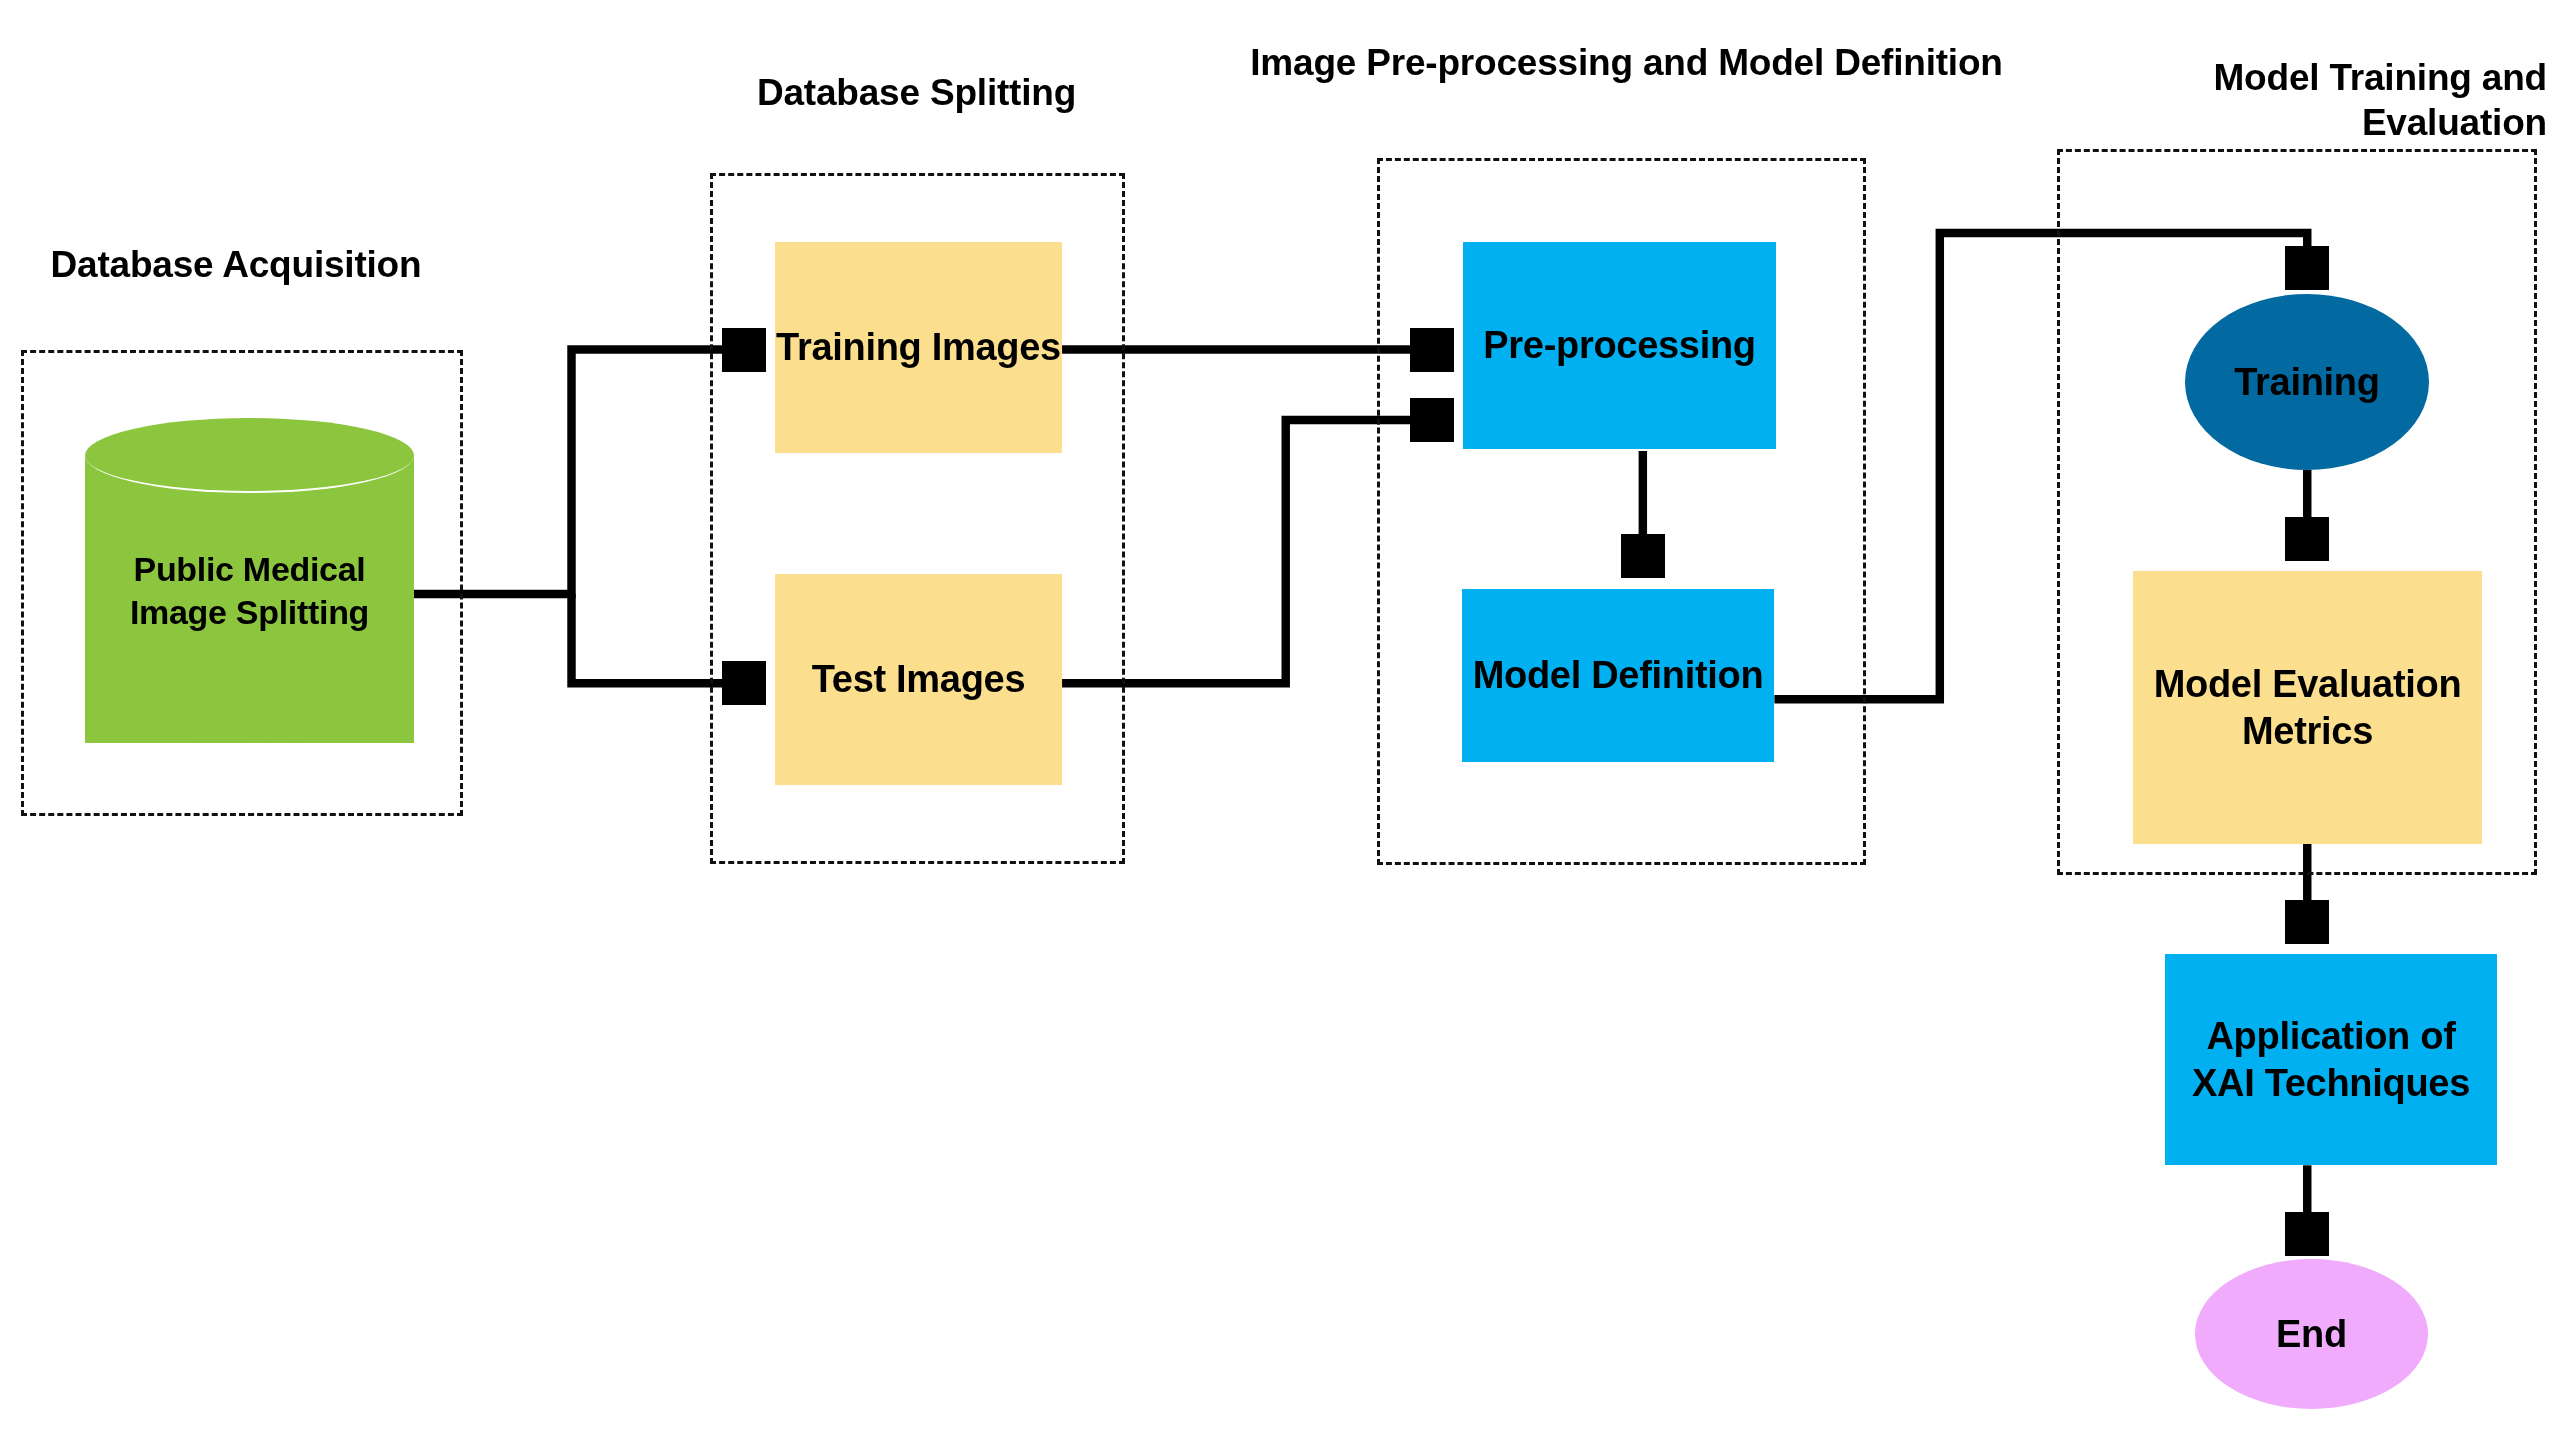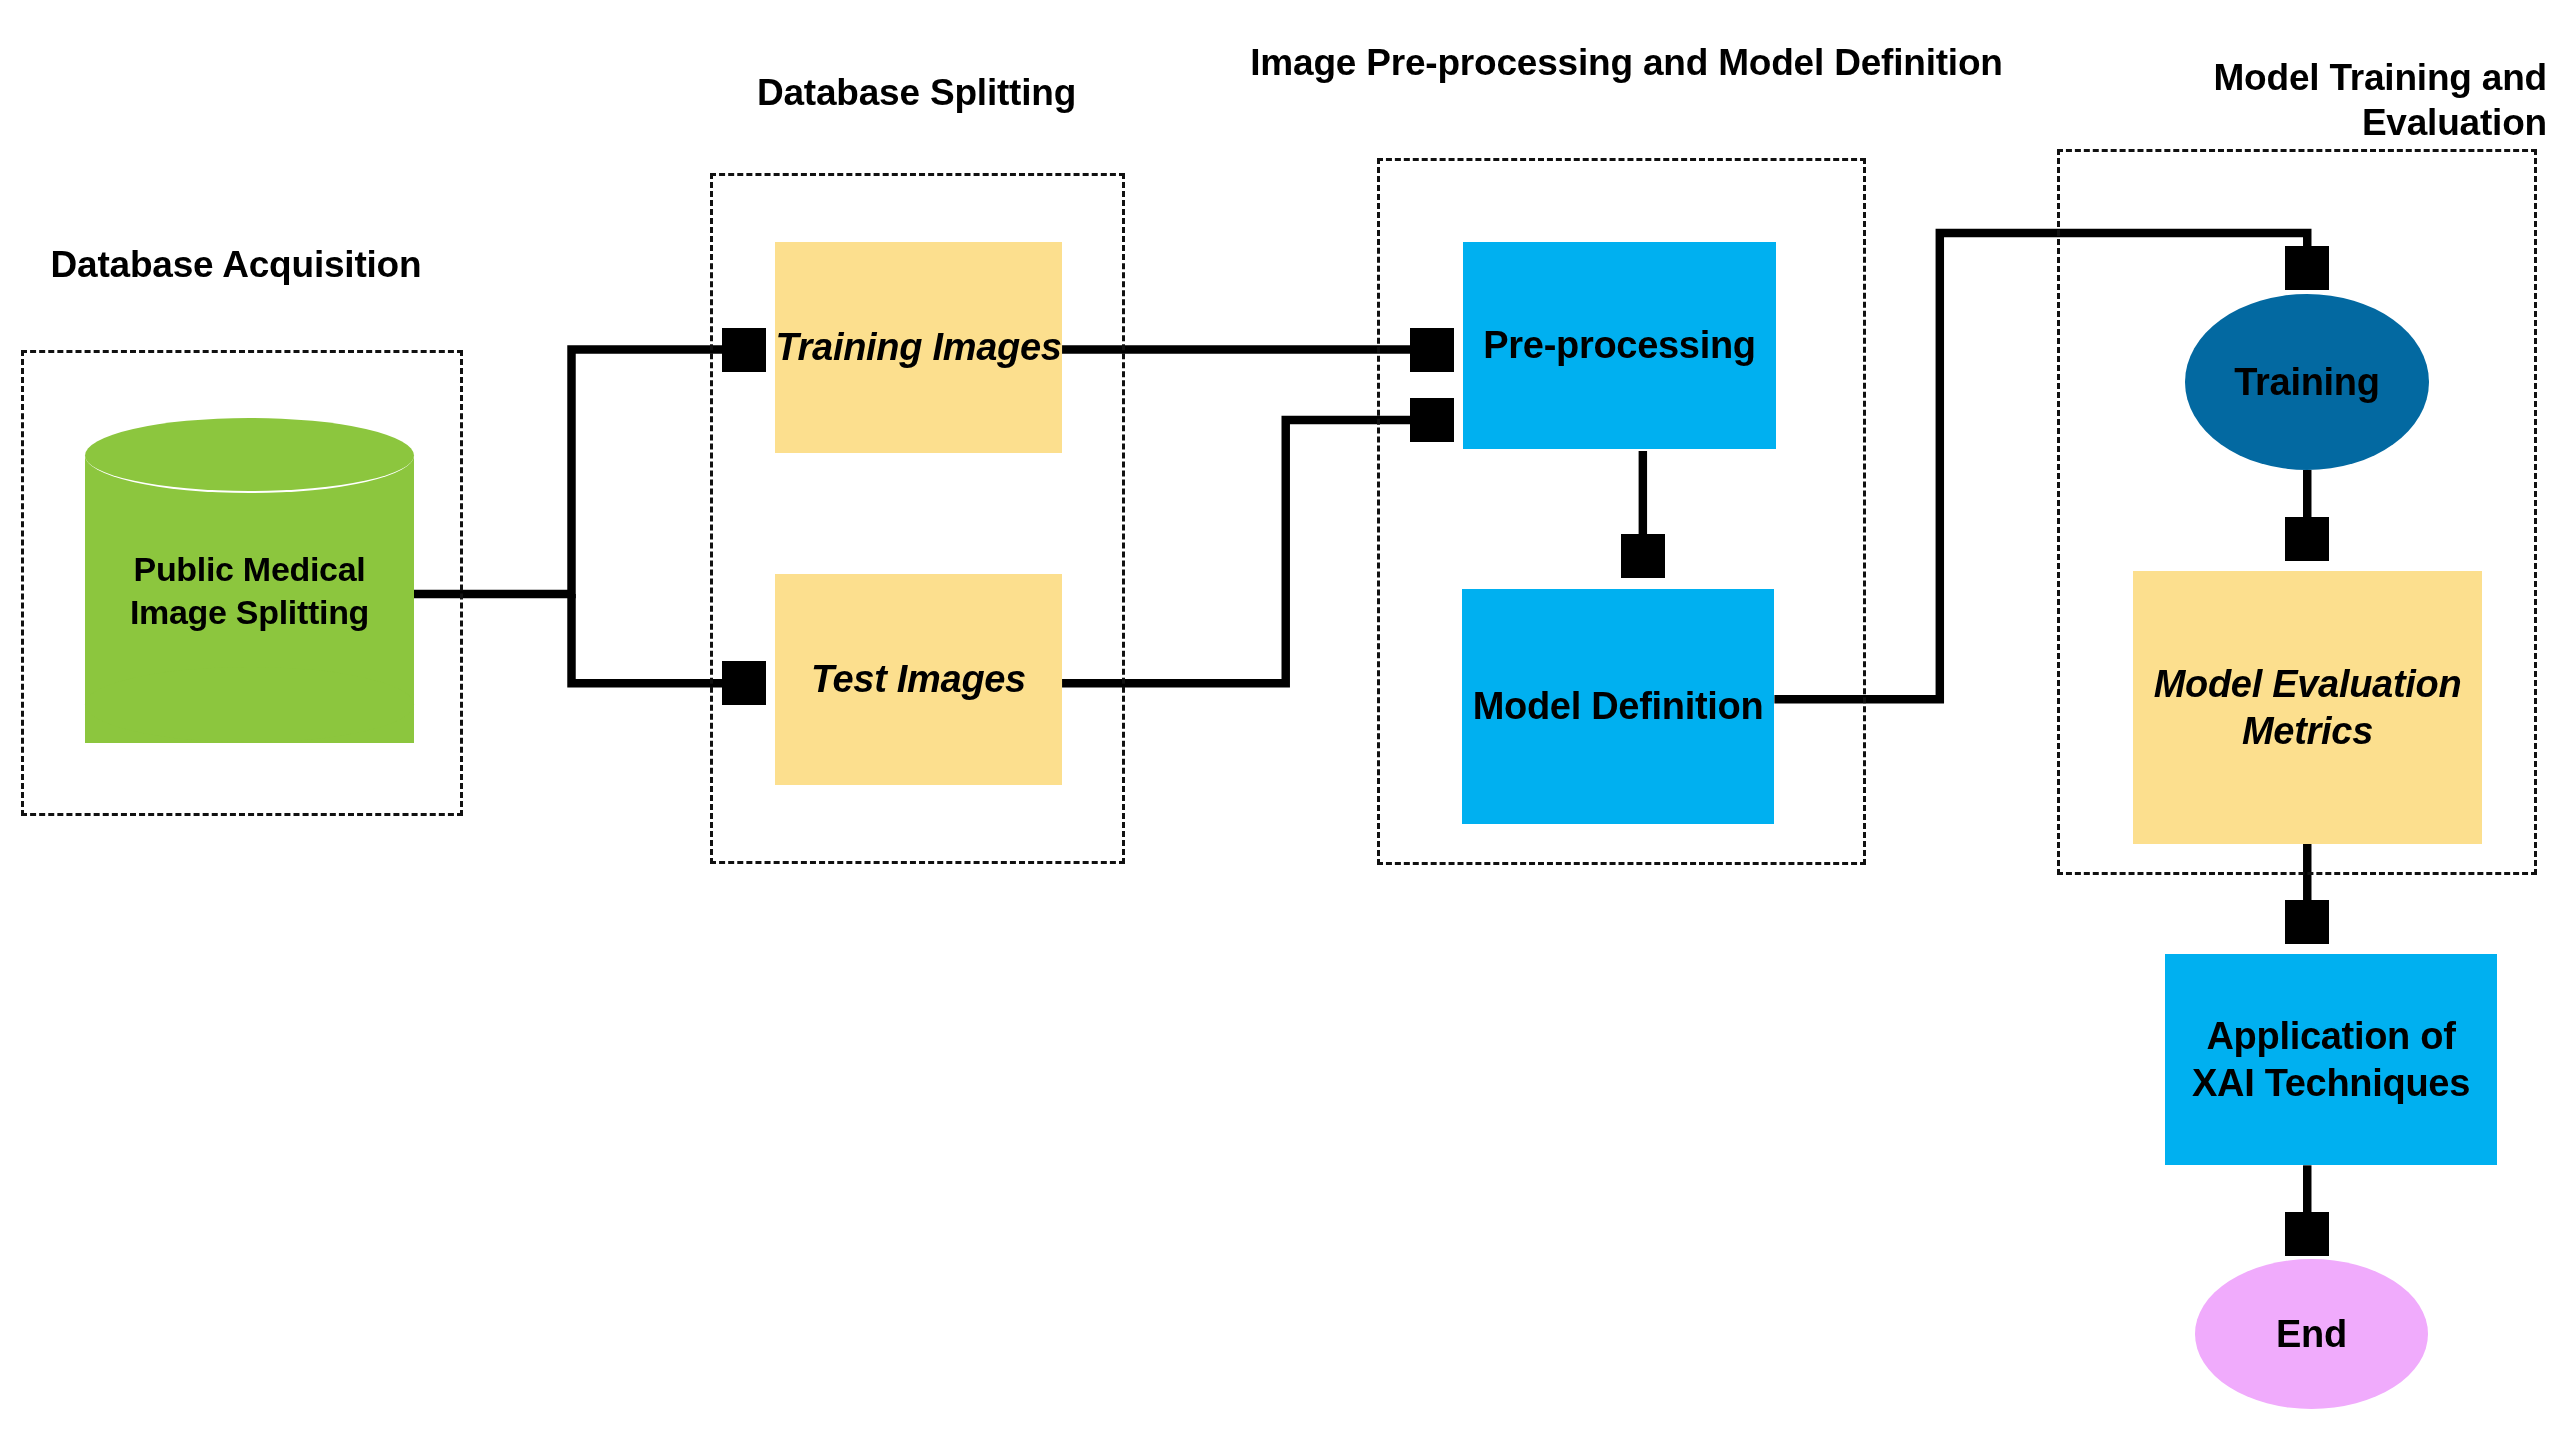--- a/index.html
+++ b/index.html
@@ -10,21 +10,21 @@
   .stage-title{position:absolute;font-weight:bold;color:#000000;
                text-align:center;line-height:1.22;letter-spacing:-0.2px;}
 
   .dashbox{position:absolute;border:3.8px dashed #111111;box-sizing:border-box;
            background:transparent;}
 
   .node{position:absolute;box-sizing:border-box;display:flex;
         align-items:center;justify-content:center;text-align:center;
         font-weight:bold;color:#000000;line-height:1.22;letter-spacing:-0.3px;}
 
-  .node.rect-orange{background:#fcdf8e;font-style:italic;}
+  .node.rect-orange{background:#fcdf8e;}
   .node.rect-blue{background:#00b0f0;}
   .node.ellipse-yellow{background:#0369a1;border-radius:50%;justify-content:center;}
   .node.ellipse-green{background:#f0abfc;border-radius:50%;}
 
   .cylinder{position:absolute;}
   .cyl-body{position:absolute;left:0;right:0;background:#8cc63e;}
   .cyl-top{position:absolute;left:0;right:0;background:#8cc63e;border-radius:50%;
            border-bottom:2.8px solid #ffffff;box-sizing:border-box;}
   .cyl-bottom{position:absolute;left:0;right:0;background:#8cc63e;border-radius:50%;}
   .cyl-label{position:absolute;left:0;right:0;text-align:center;font-weight:bold;
@@ -95,21 +95,21 @@
   <div class="stage-title" style="left:1241px; top:40px; width:771px; font-size:37px;">
     <span>Image Pre-processing and Model Definition</span>
   </div>
 
   <div class="dashbox" style="left:1377px; top:158px; width:489px; height:707px;"></div>
 
   <div class="node rect-blue" style="left:1463px; top:242px; width:313px; height:207px; font-size:38px;">
     <span>Pre-processing</span>
   </div>
 
-  <div class="node rect-blue" style="left:1462px; top:589px; width:312px; height:235px; font-size:38px;text-align:center;">
+  <div class="node rect-blue" style="left:1462px; top:589px; width:312px; height:173px; font-size:38px;text-align:center;">
     <span>Model Definition</span>
   </div>
 
   <div class="stage-title" style="left:2058px; top:9.4px; width:489px; font-size:37px; white-space:pre-line;text-align:right;">
     <span style="white-space:pre-line;">Model Training and
 Evaluation</span>
   </div>
 
   <div class="dashbox" style="left:2057px; top:149px; width:480px; height:726px;"></div>
 

